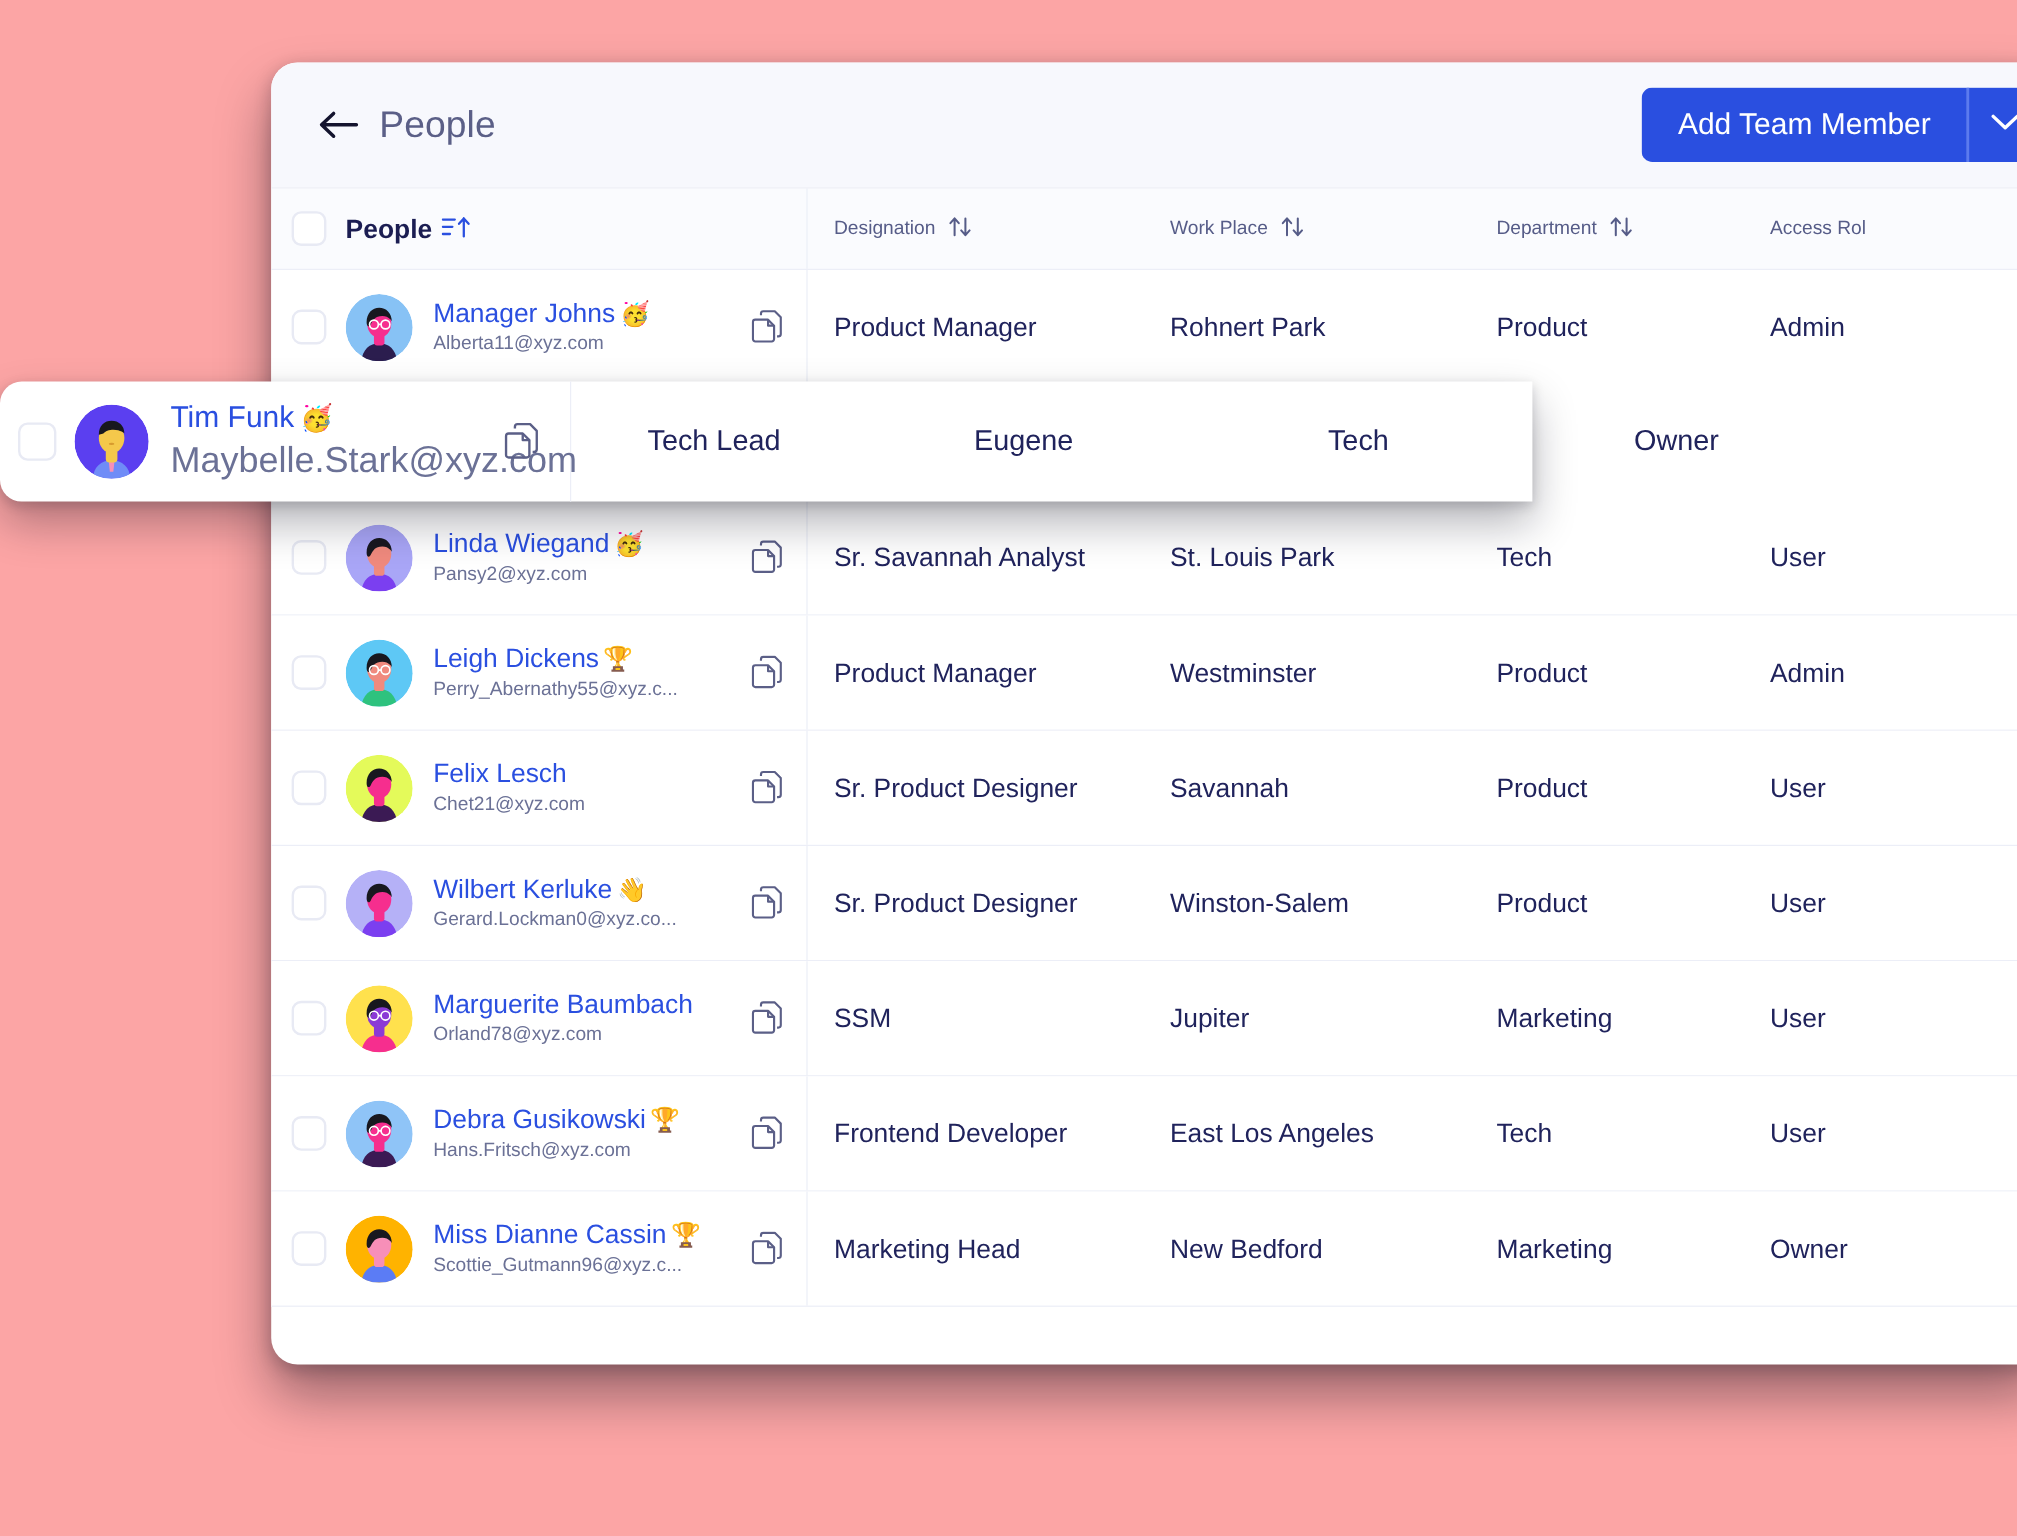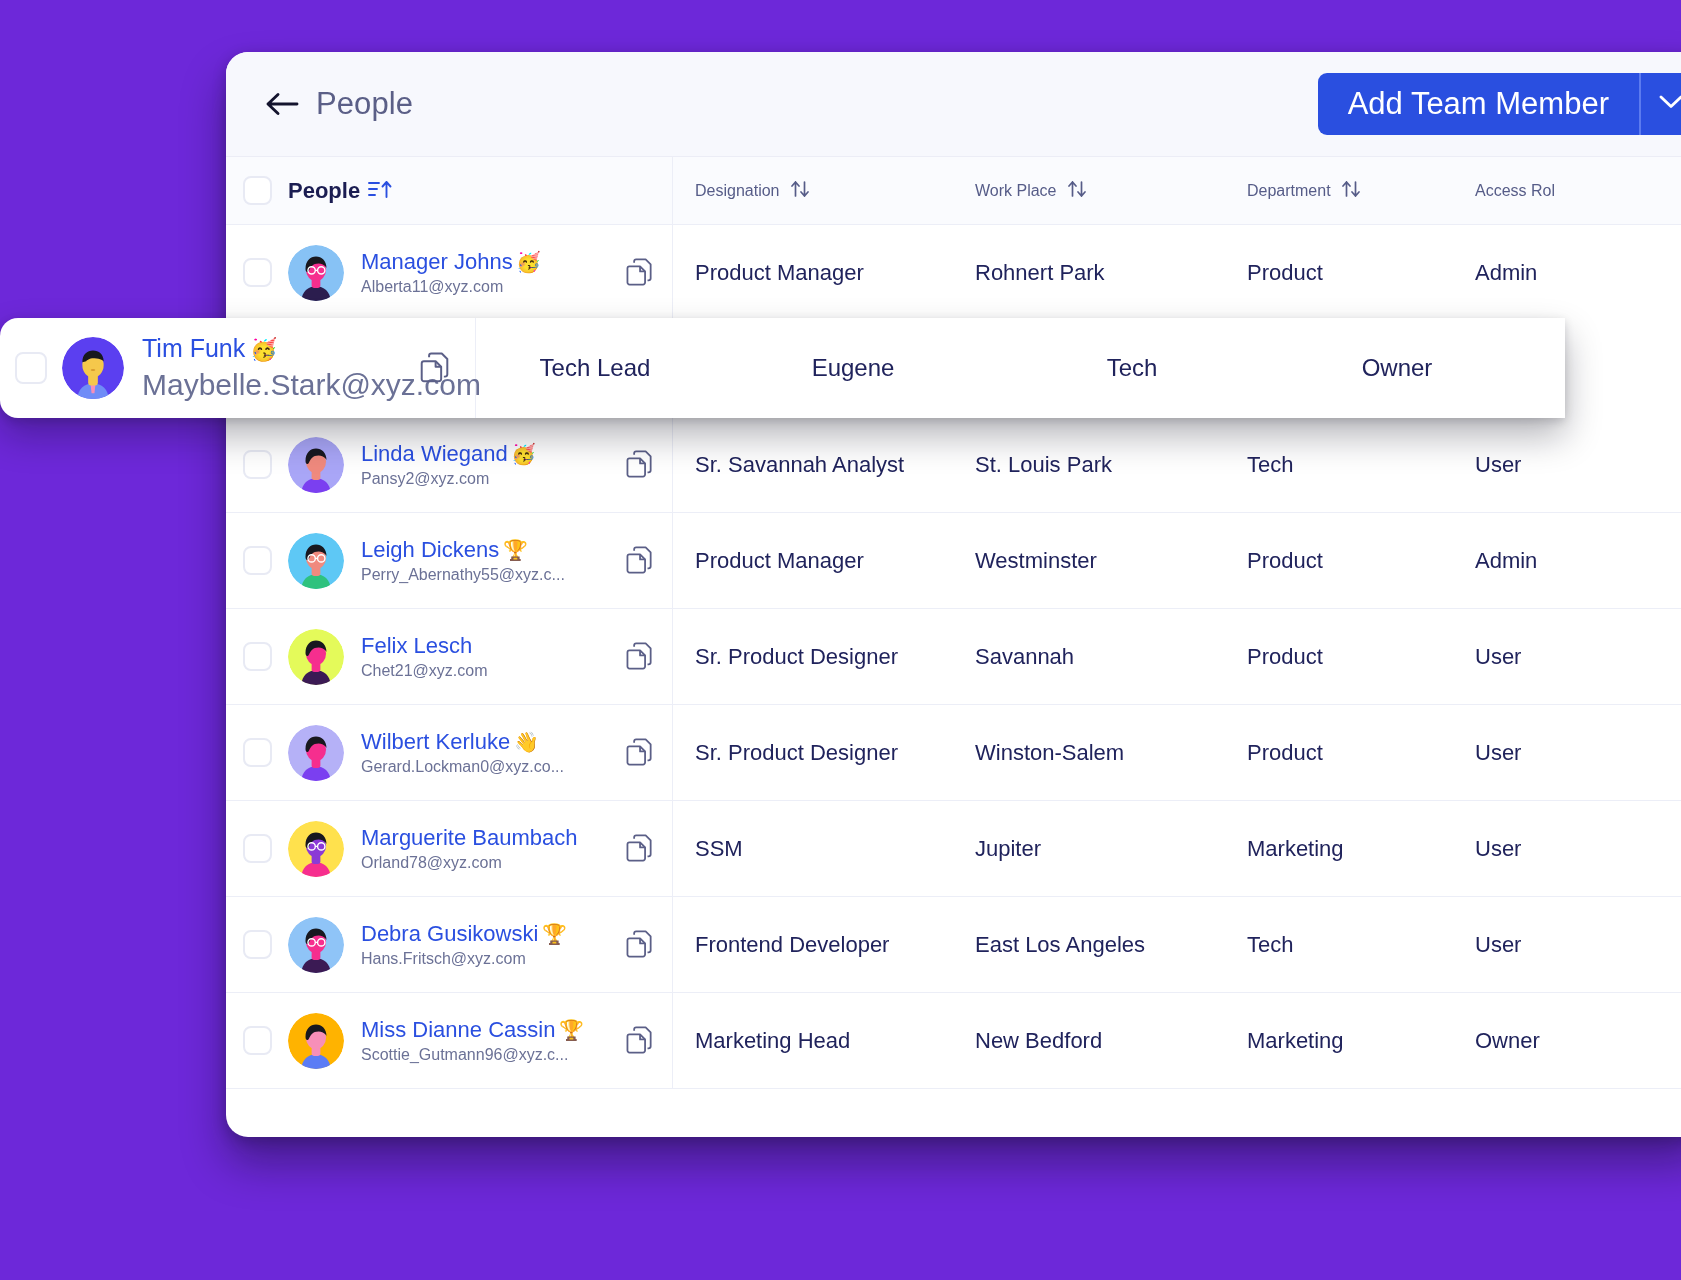--- a/index.html
+++ b/index.html
@@ -10,21 +10,21 @@
     height: 1280px;
     overflow: hidden;
     background: #ffffff;
     font-family: "Liberation Sans", "DejaVu Sans", sans-serif;
   }
 
   #stage {
     position: relative;
     width: 1681px;
     height: 1280px;
-    background: #6d28d9;
+    background: #fca5a5;
   }
 
   
   .window {
     position: absolute;
     left: 226px;
     top: 52px;
     width: 1475px;
     height: 1085px;
     background: #ffffff;
@@ -63,21 +63,21 @@
     display: flex;
     align-items: stretch;
     height: 62px;
     margin-right: 0;
     border-radius: 9px 0 0 9px;
     overflow: hidden;
   }
   .btn-primary {
     background: #2a4fe0;
     color: #ffffff;
-    font-size: 31px;
+    font-size: 25px;
     display: flex;
     align-items: center;
     padding: 0 30px;
     border: none;
     cursor: pointer;
     white-space: nowrap;
     font-family: inherit;
   }
   .btn-caret {
     background: #2a4fe0;
@@ -192,21 +192,21 @@
     font-size: 22px;
     color: #20235c;
     white-space: nowrap;
   }
 
   
   .float-card {
     position: absolute;
     left: 0px;
     top: 318px;
-    width: 1565px;
+    width: 1277px;
     height: 100px;
     background: #ffffff;
     border-radius: 18px 0 0 18px;
     box-shadow: 0 18px 36px rgba(10, 10, 25, 0.30),
                 0 3px 10px rgba(10, 10, 25, 0.16);
     display: flex;
     align-items: center;
     z-index: 30;
   }
   .fc-check { width: 62px; flex: 0 0 62px; display: flex; justify-content: center; }

